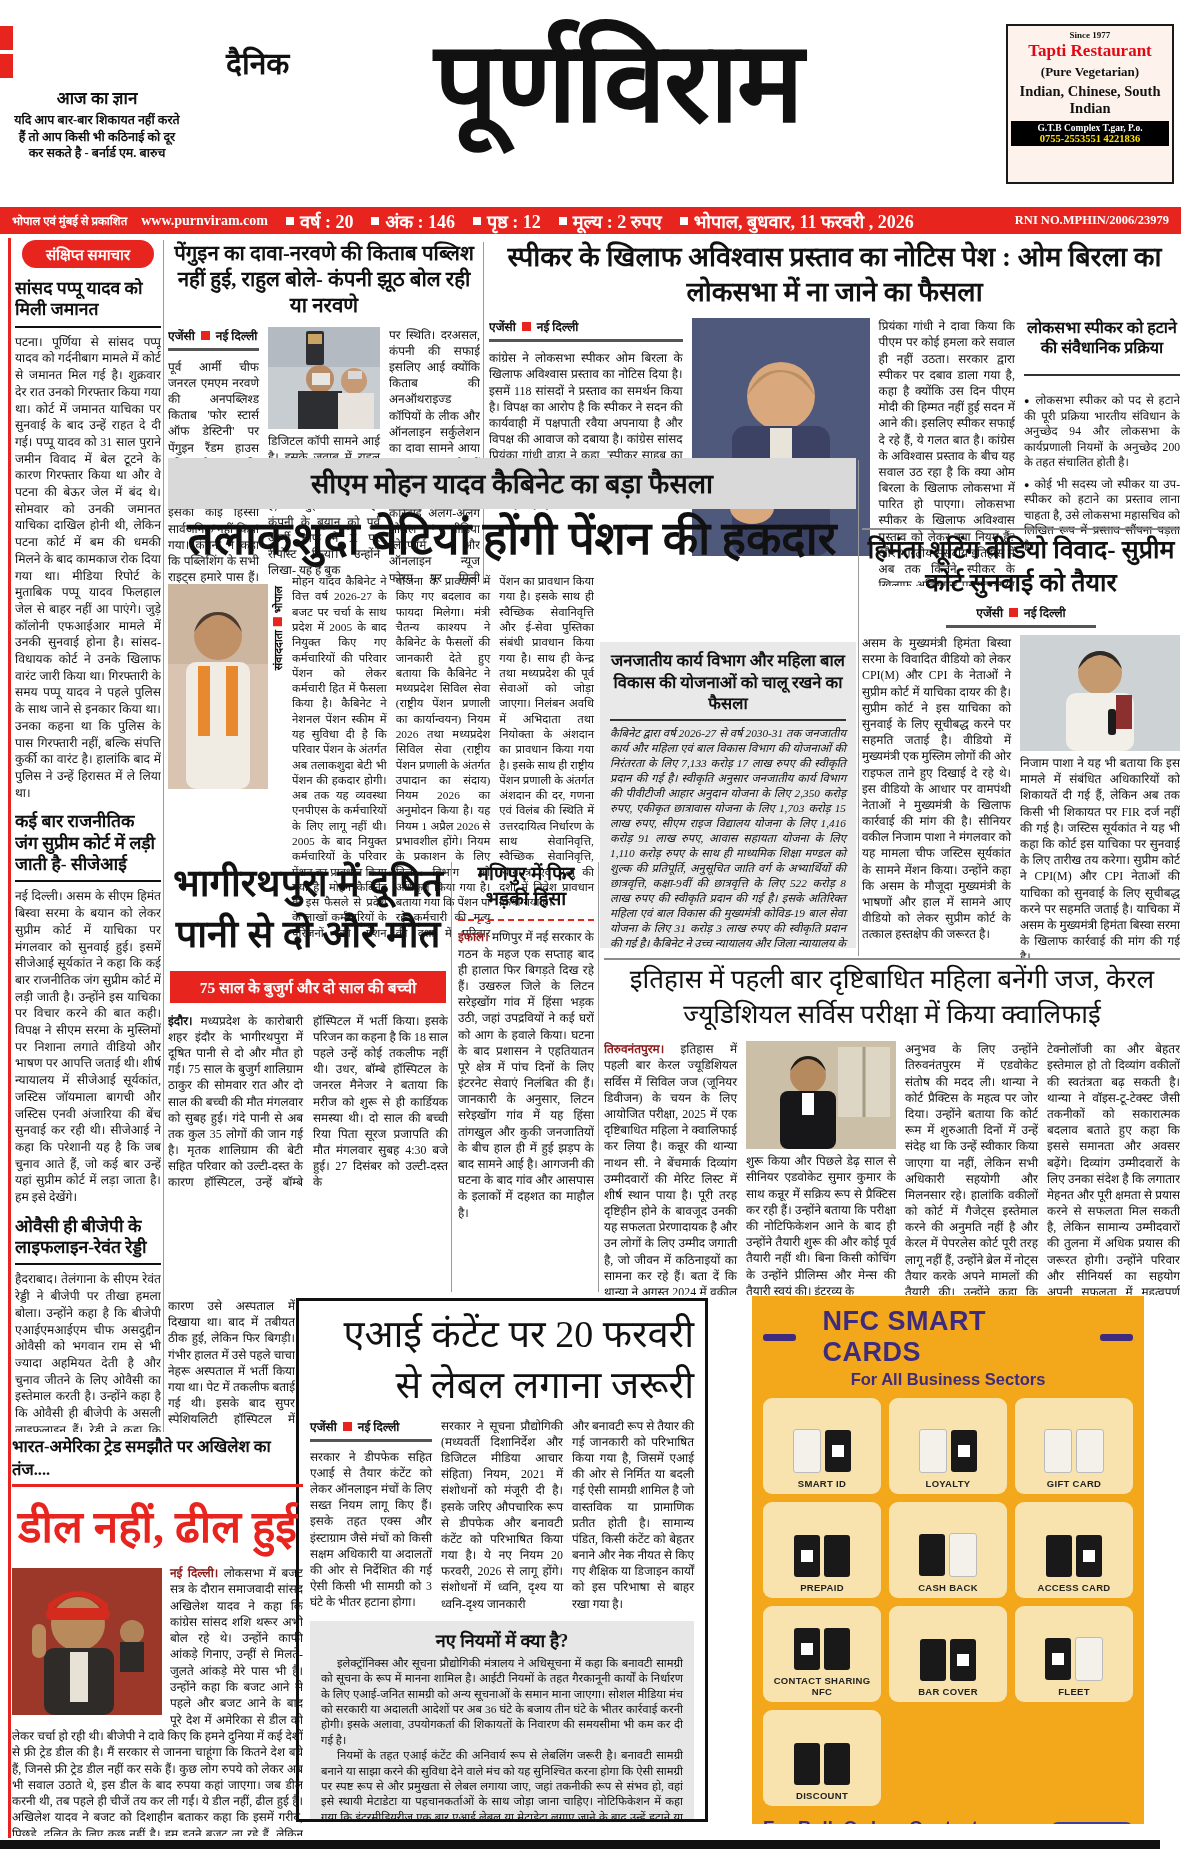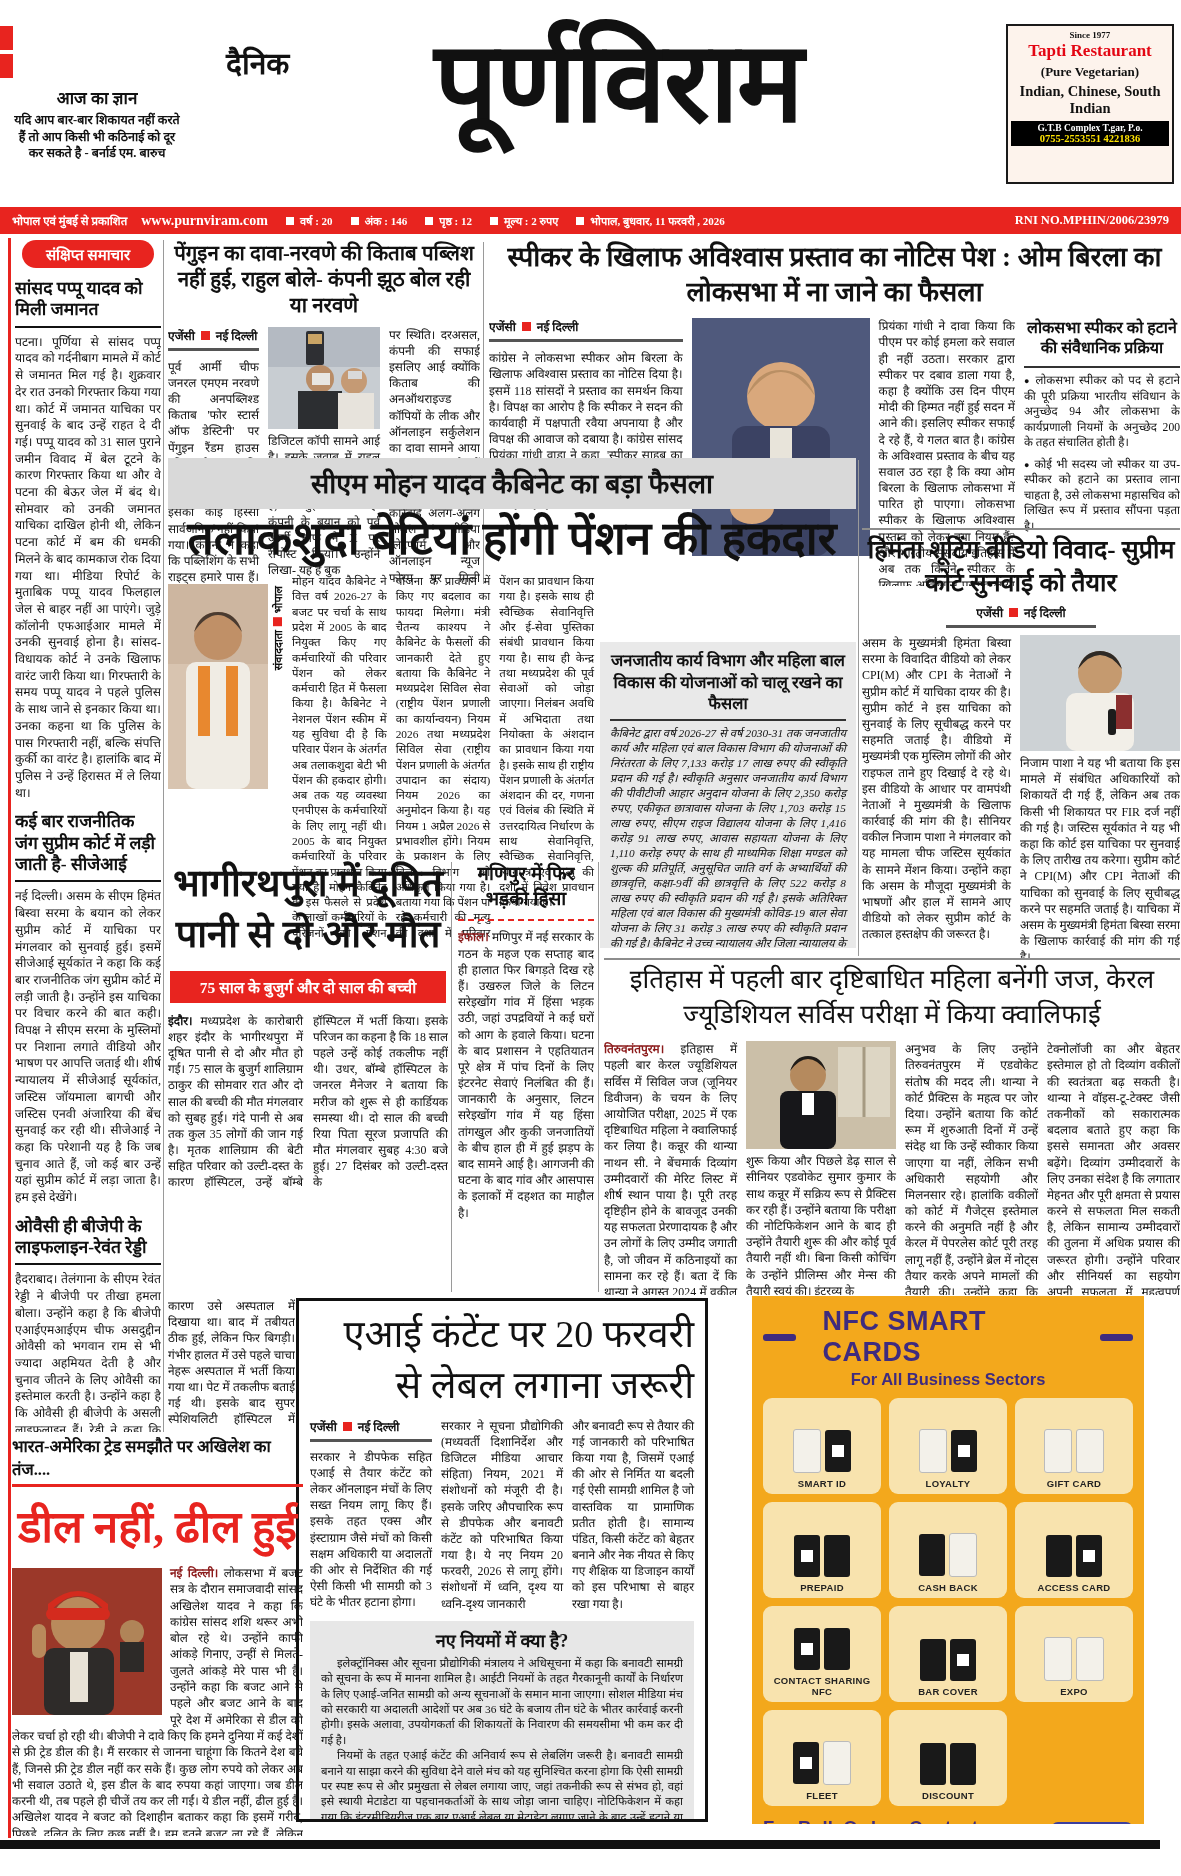--- a/index.html
+++ b/index.html
@@ -23,21 +23,21 @@
   .tapti-cuisine{font-size:14.5px;font-weight:900;margin-top:3px;line-height:1.15;}
   .tapti-foot{background:#000;margin-top:5px;padding:2px 1px;}
   .tapti-addr{font-size:9.5px;font-weight:bold;color:#fff;}
   .tapti-ph{font-size:10.5px;font-weight:900;color:#ffe400;}
   
   .infobar{left:0;top:207px;width:1181px;height:27px;background:#e8241f;color:#fff;
            display:flex;align-items:center;padding:0 12px;box-sizing:border-box;gap:8px;
            font-weight:bold;white-space:nowrap;}
   .ib-pub{font-size:11.5px;}
   .ib-web{font-size:14px;margin-left:6px;}
-  .ib-seg{font-size:11px;display:flex;align-items:center;}
+  .ib-seg{font-size:18px;display:flex;align-items:center;}
   .wsq{display:inline-block;width:8px;height:8px;background:#fff;margin:0 6px 0 10px;}
   .ib-rni{font-size:12.5px;margin-left:auto;}
   
   .leftrule{left:8px;top:238px;width:3px;height:1600px;background:#e8241f;}
   .vrule{background:#9a9a9a;width:1px;}
   .hrule{background:#8d8d8d;height:2px;}
   .sidebar{left:15px;top:240px;width:146px;height:1192px;overflow:hidden;}
   .side-pill{background:#e8241f;color:#fff;border-radius:14px;width:132px;margin:0 auto 8px;
              text-align:center;font-size:15px;font-weight:900;padding:4px 0;}
   .brief-h{font-size:17.5px;font-weight:900;line-height:1.22;border-bottom:2px solid #111;
@@ -53,21 +53,21 @@
   
   .pen{left:168px;top:240px;width:312px;height:346px;overflow:hidden;}
   .pen-h{font-size:20.5px;font-weight:900;line-height:1.28;text-align:center;}
   .pen-row{display:flex;gap:9px;margin-top:8px;}
   .pen-col{width:98px;}
   
   .spk{left:489px;top:240px;width:691px;height:346px;overflow:hidden;}
   .spk-h{font-size:27px;font-weight:900;line-height:1.3;text-align:center;}
   .spk-row{display:flex;gap:9px;margin-top:8px;}
   .spk-box-title{font-size:16px;font-weight:900;text-align:center;line-height:1.25;
-                 border-bottom:2px solid #333;padding-bottom:8px;margin-bottom:5px;}
+                 border-bottom:2px solid #333;padding-bottom:16px;margin-bottom:17px;}
   .bullet{font-size:11.6px;line-height:1.34;text-align:justify;margin-bottom:6px;}
   .bullet::before{content:"● ";font-size:9px;}
   
   .cab{left:168px;top:458px;width:688px;height:500px;overflow:hidden;}
   .kicker{background:#d9d9d9;text-align:center;font-size:27px;font-weight:900;padding:6px 0 8px;}
   .cab-h{font-size:46px;font-weight:900;text-align:center;line-height:1.2;margin-top:2px;}
   .cab-body{position:relative;height:378px;margin-top:8px;}
   .cab-photo{position:absolute;left:0;top:10px;width:100px;height:205px;}
   .cab-by{position:absolute;left:102px;top:12px;writing-mode:vertical-rl;transform:rotate(180deg);
           font-size:11px;font-weight:bold;display:flex;align-items:center;}
@@ -504,27 +504,20 @@
           <div class="tile-cards">
             <div class="mini-card dark"></div>
             <div class="mini-card dark">
               <div class="qr"></div>
             </div>
           </div>
           <div class="tile-label">BAR COVER</div>
         </div>
       <div class="tile">
           <div class="tile-cards">
-            <div class="mini-card light"></div>
-            <div class="mini-card light"></div>
-          </div>
-          <div class="tile-label">EXPO</div>
-        </div>
-      <div class="tile">
-          <div class="tile-cards">
             <div class="mini-card dark">
               <div class="qr"></div>
             </div>
             <div class="mini-card light"></div>
           </div>
           <div class="tile-label">FLEET</div>
         </div>
       <div class="tile">
           <div class="tile-cards">
             <div class="mini-card dark"></div>

